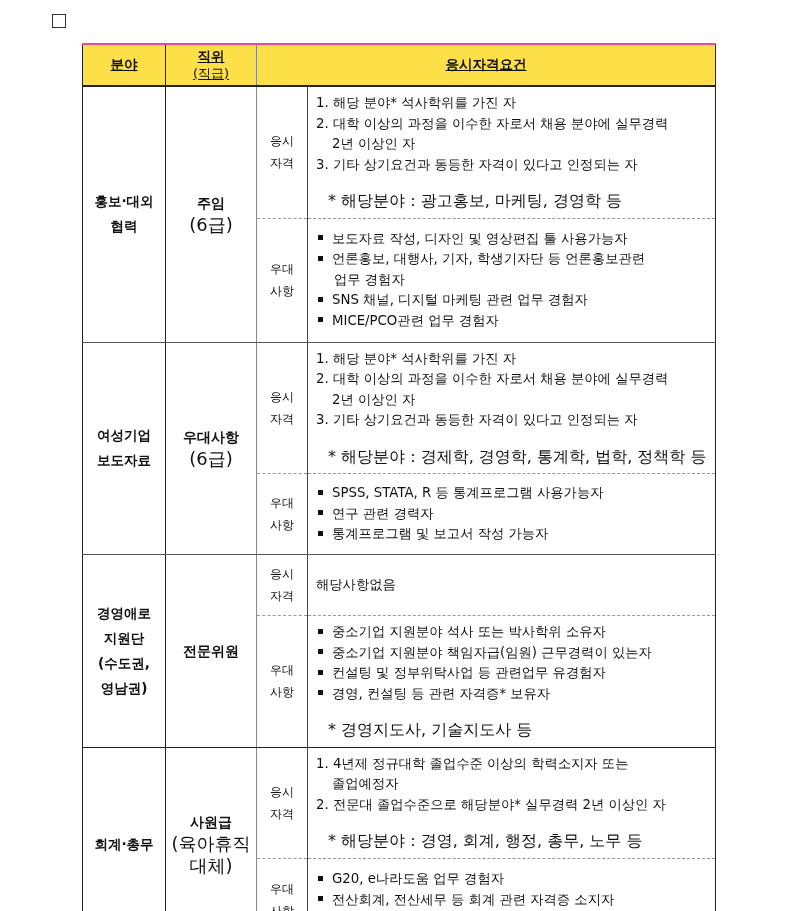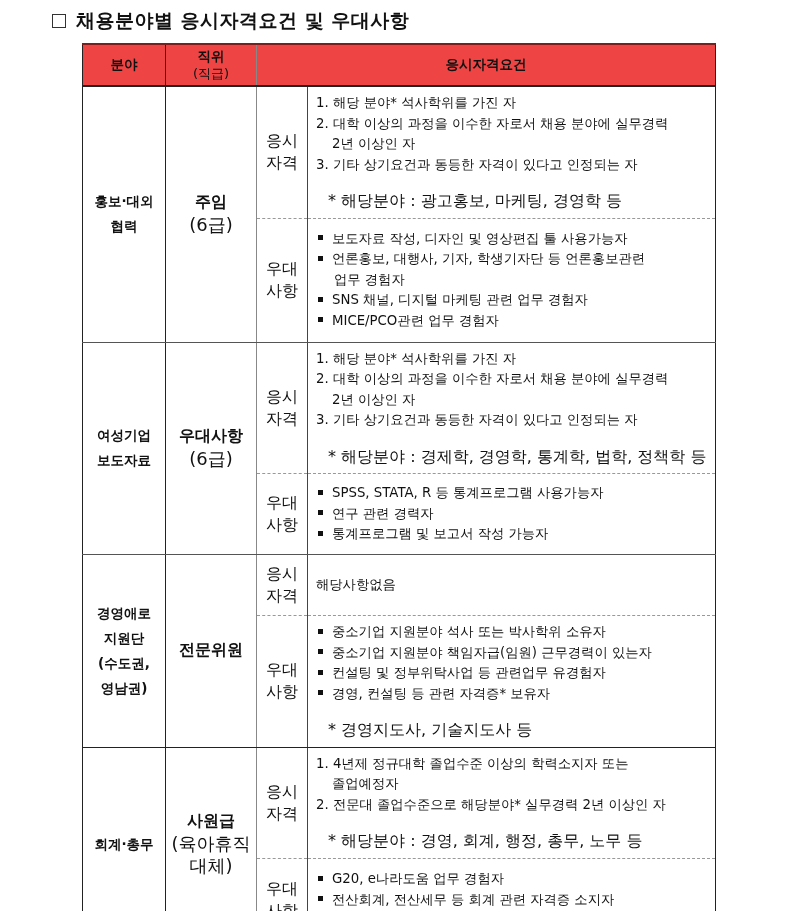--- a/index.html
+++ b/index.html
@@ -19,62 +19,61 @@
   }
   table.main {
     position: absolute; left: 82px; top: 43px; width: 633px;
     border-collapse: collapse; table-layout: fixed;
     font-size: 13.2px;
   }
   table.main td, table.main th {
     padding: 0; vertical-align: middle;
   }
   .hdr th {
-    background: #ef4444; font-weight: bold; text-align: center;
-    border-top: 2px solid #7f1d1d; border-bottom: 2px solid #222;
-    height: 40px; font-size: 13.5px;
+    background: #fde047; font-weight: bold; text-align: center;
+    border-top: 2px solid #ec4899; border-bottom: 2px solid #222;
+    height: 40px; font-size: 13.5px; text-decoration: underline;
   }
   .hdr th.h1 { border-left: 1.5px solid #222; border-right: 1px solid #222; }
   .hdr th.h2 { border-right: 1.5px solid #888; line-height: 18px; }
   .hdr th.h3 { border-right: 1.5px solid #222; }
   .hdr .sub { font-weight: normal; font-size: 13px; }
   td.field {
     text-align: center; font-weight: bold; line-height: 25px;
     border-left: 1.5px solid #222; border-right: 1px solid #222;
     font-size: 13.5px;
   }
   td.pos {
     text-align: center; line-height: 22px;
     border-right: 1.5px solid #888;
   }
-  td.pos .pos-name { font-weight: bold; font-size: 16px; display: block; font-family: Liberation Mono, monospace; }
+  td.pos .pos-name { font-weight: bold; font-size: 14px; display: block; }
   td.pos .pos-grade { font-size: 18px; display: block; }
   td.cat {
     text-align: center; line-height: 22px; width: 50px;
-    border-right: 1px solid #444; font-size: 16px;
+    border-right: 1px solid #444; font-size: 12px;
   }
   td.content {
     border-right: 1.5px solid #222; padding: 6px 8px 6px 8px !important;
     line-height: 20.5px; font-size: 13.3px; vertical-align: middle;
   }
   tr.sec-end td { border-bottom: 1.5px solid #555; }
   tr.sec-end.last td { border-bottom: 1.5px solid #222; }
   tr.split td.cat, tr.split td.content { border-bottom: 1px dashed #999; }
   .line { white-space: nowrap; }
   .indent { padding-left: 16px; }
   .note { font-size: 16px; padding-left: 12px; margin-top: 16px; }
   .bullet { display: inline-block; width: 5px; height: 5px; background: #111; margin: 0 9px 2px 2px; vertical-align: middle; }
   .bcont { padding-left: 18px; }
 </style>
 </head>
 <body>
 
 <div class="title">
   <span class="box"></span>
-  <span>채용분야별 응시자격요건 및 우대사항</span>
 </div>
 
 <table class="main">
   <colgroup>
     <col style="width:83px">
     <col style="width:91px">
     <col style="width:51px">
     <col style="width:408px">
   </colgroup>
   <thead>

